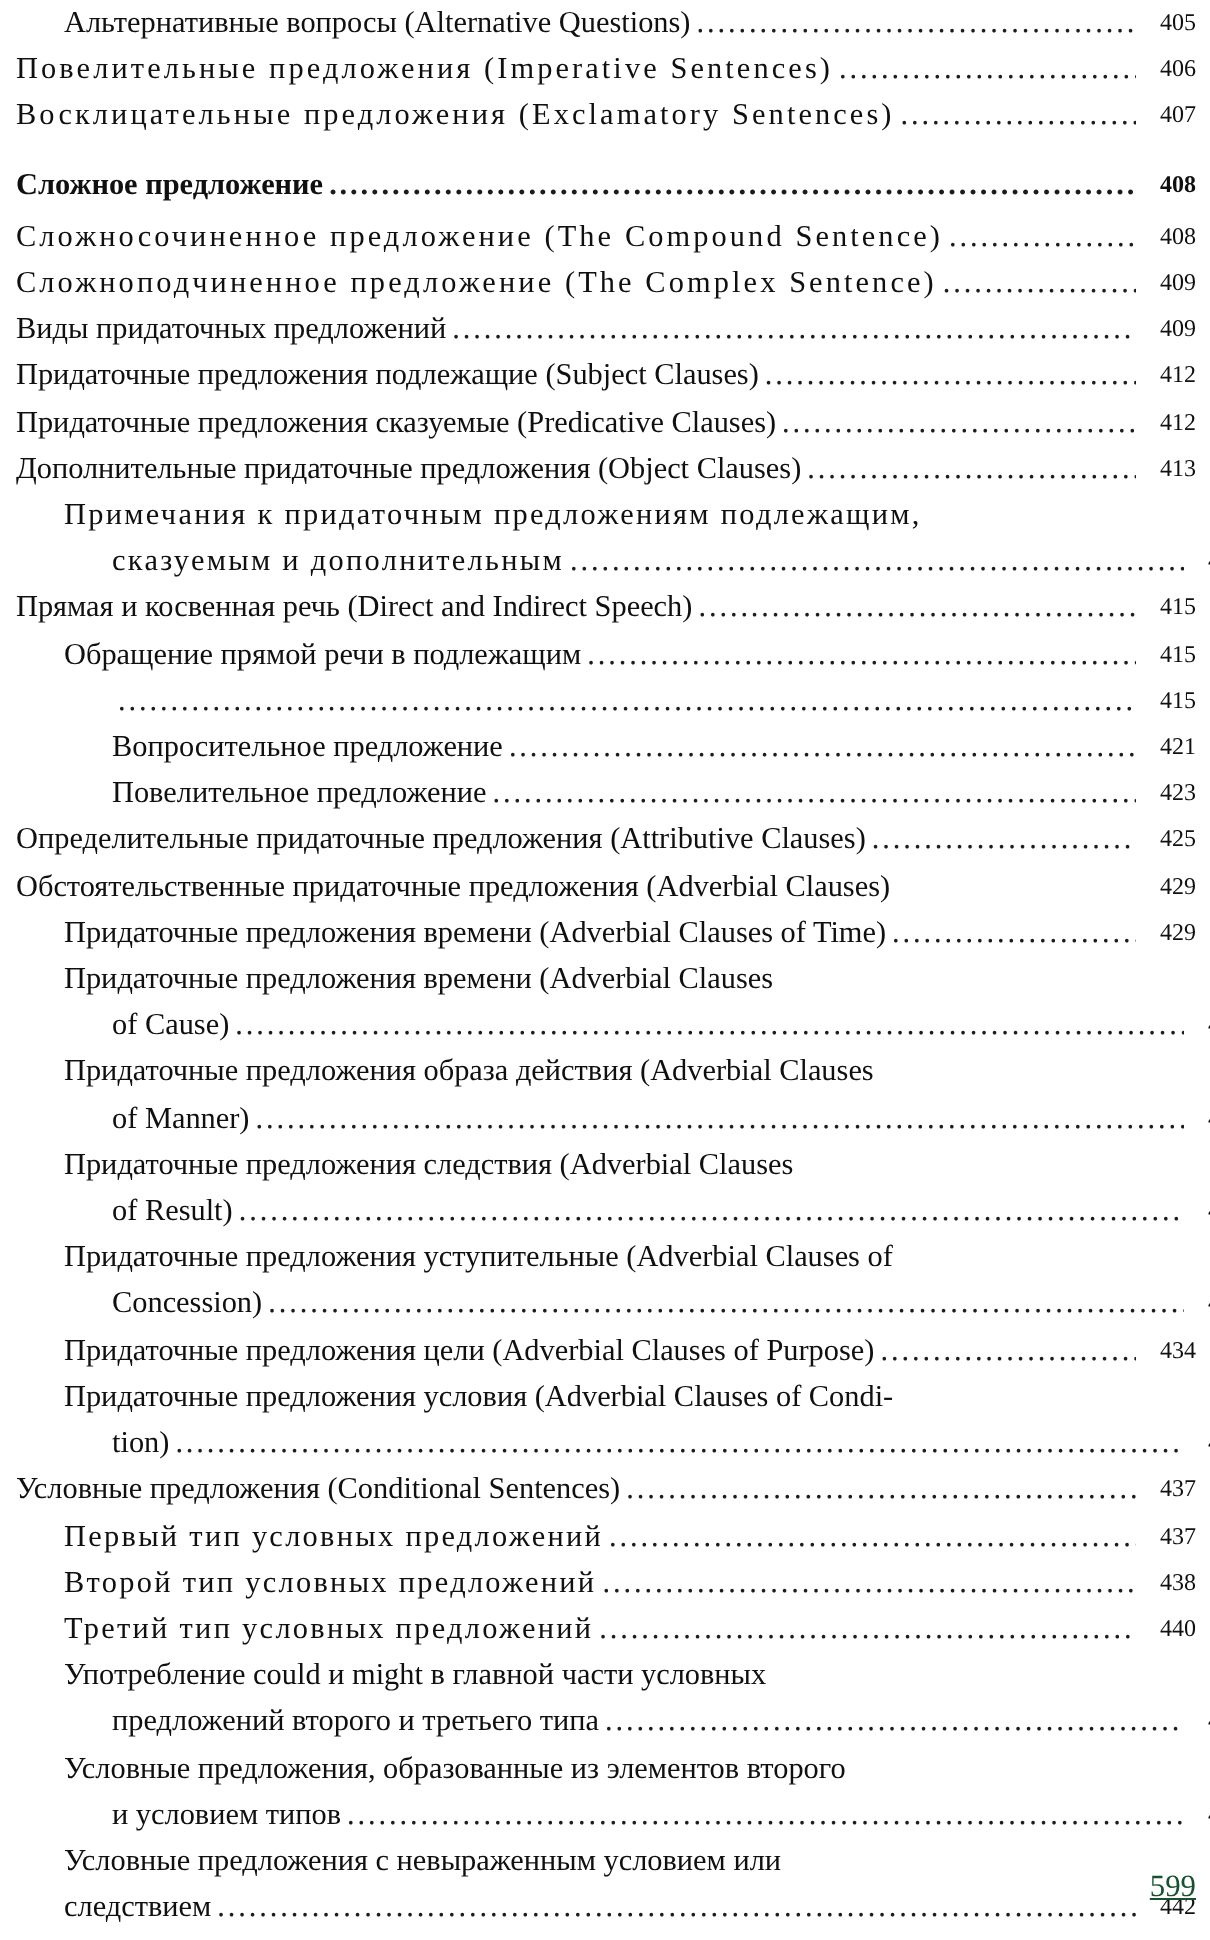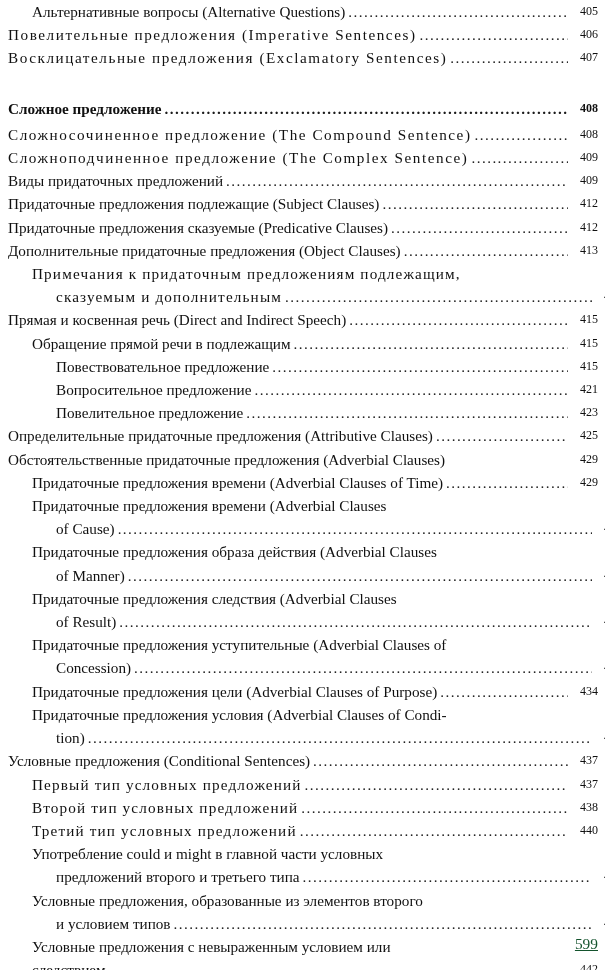--- a/index.html
+++ b/index.html
@@ -90,21 +90,21 @@
   .line-plain {
     white-space: nowrap;
   }
 
   
   .tracked  { letter-spacing: 1.55px; }
   .tracked2 { letter-spacing: 1.15px; }
 
   .bold { font-weight: bold; }
 
-  .gap-before { margin-top: 27px; }
+  .gap-before { margin-top: 11px; }
   .gap-after  { margin-bottom: 3px; }
 
   #folio {
     position: absolute;
     right: 7px;
     bottom: 17px;
     font-size: 15.4px;
     font-family: "Liberation Serif", "DejaVu Serif", serif;
     color: #14532d;
     text-decoration: underline;
@@ -203,21 +203,20 @@
     </div>
     <div class="entry lvl1">
       <div class="row">
         <span class="title ">Обращение прямой речи в подлежащим</span>
         <span class="leader"></span>
         <span class="page">415</span>
       </div>
     </div>
     <div class="entry lvl2">
       <div class="row">
-        <span class="title ">Повествовательное предложение</span>
         <span class="leader"></span>
         <span class="page">415</span>
       </div>
     </div>
     <div class="entry lvl2">
       <div class="row">
         <span class="title ">Вопросительное предложение</span>
         <span class="leader"></span>
         <span class="page">421</span>
       </div>

